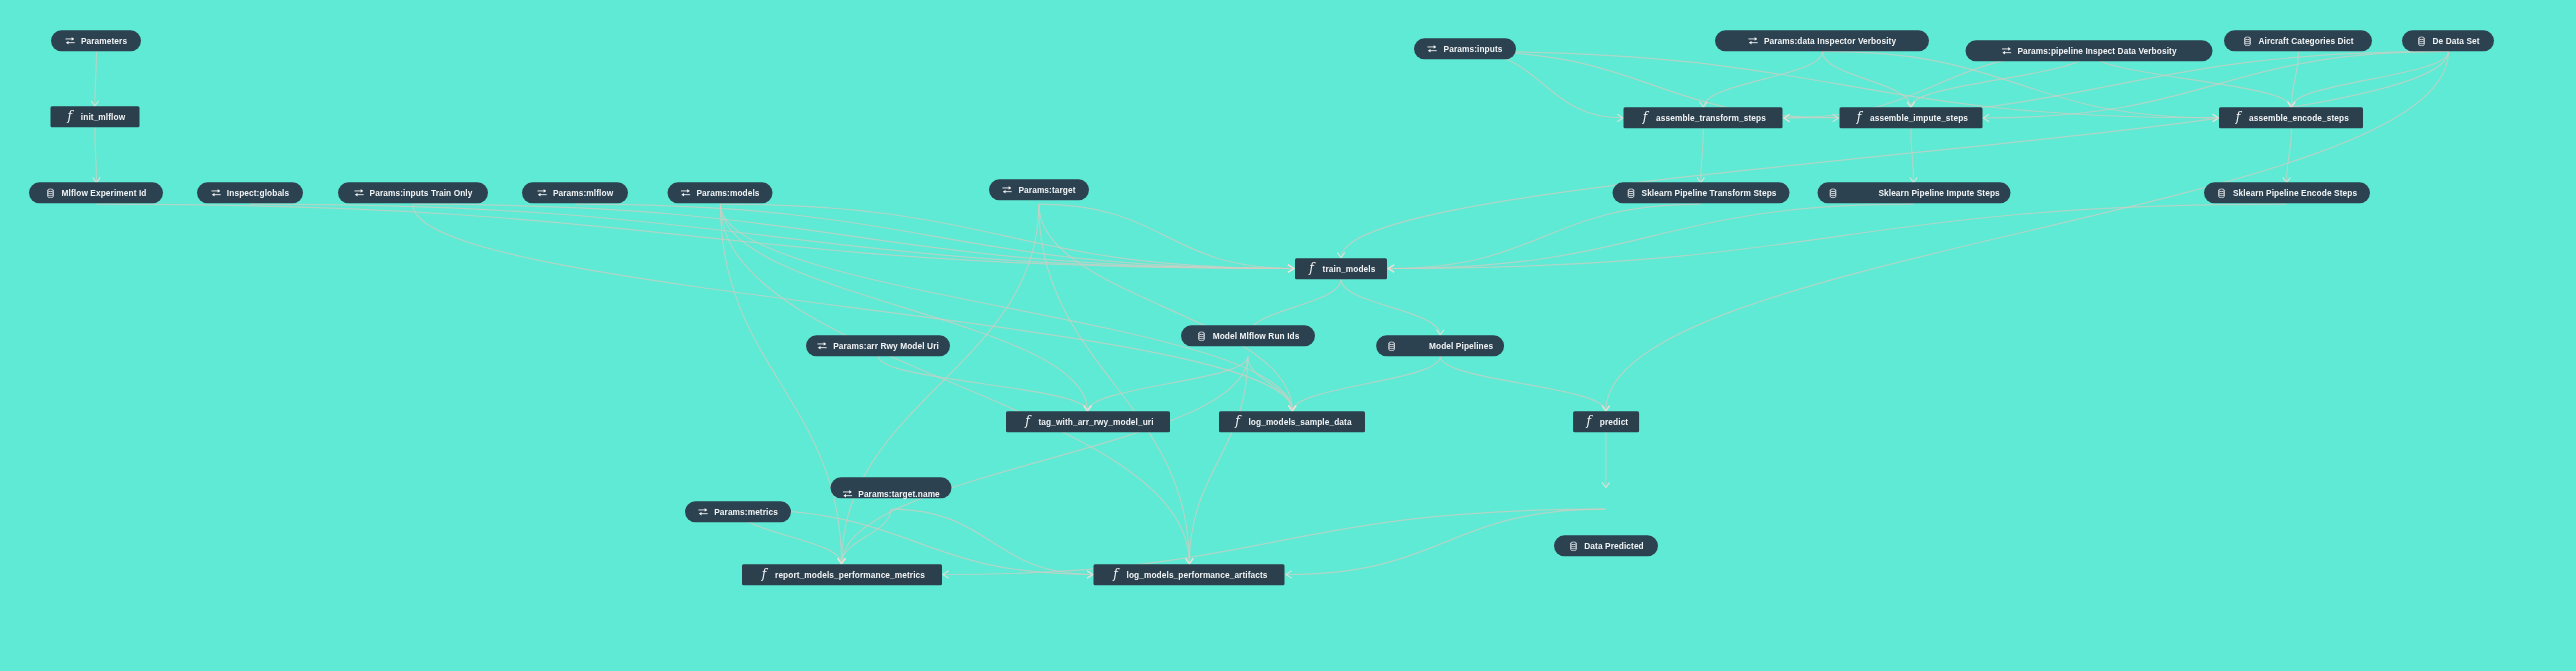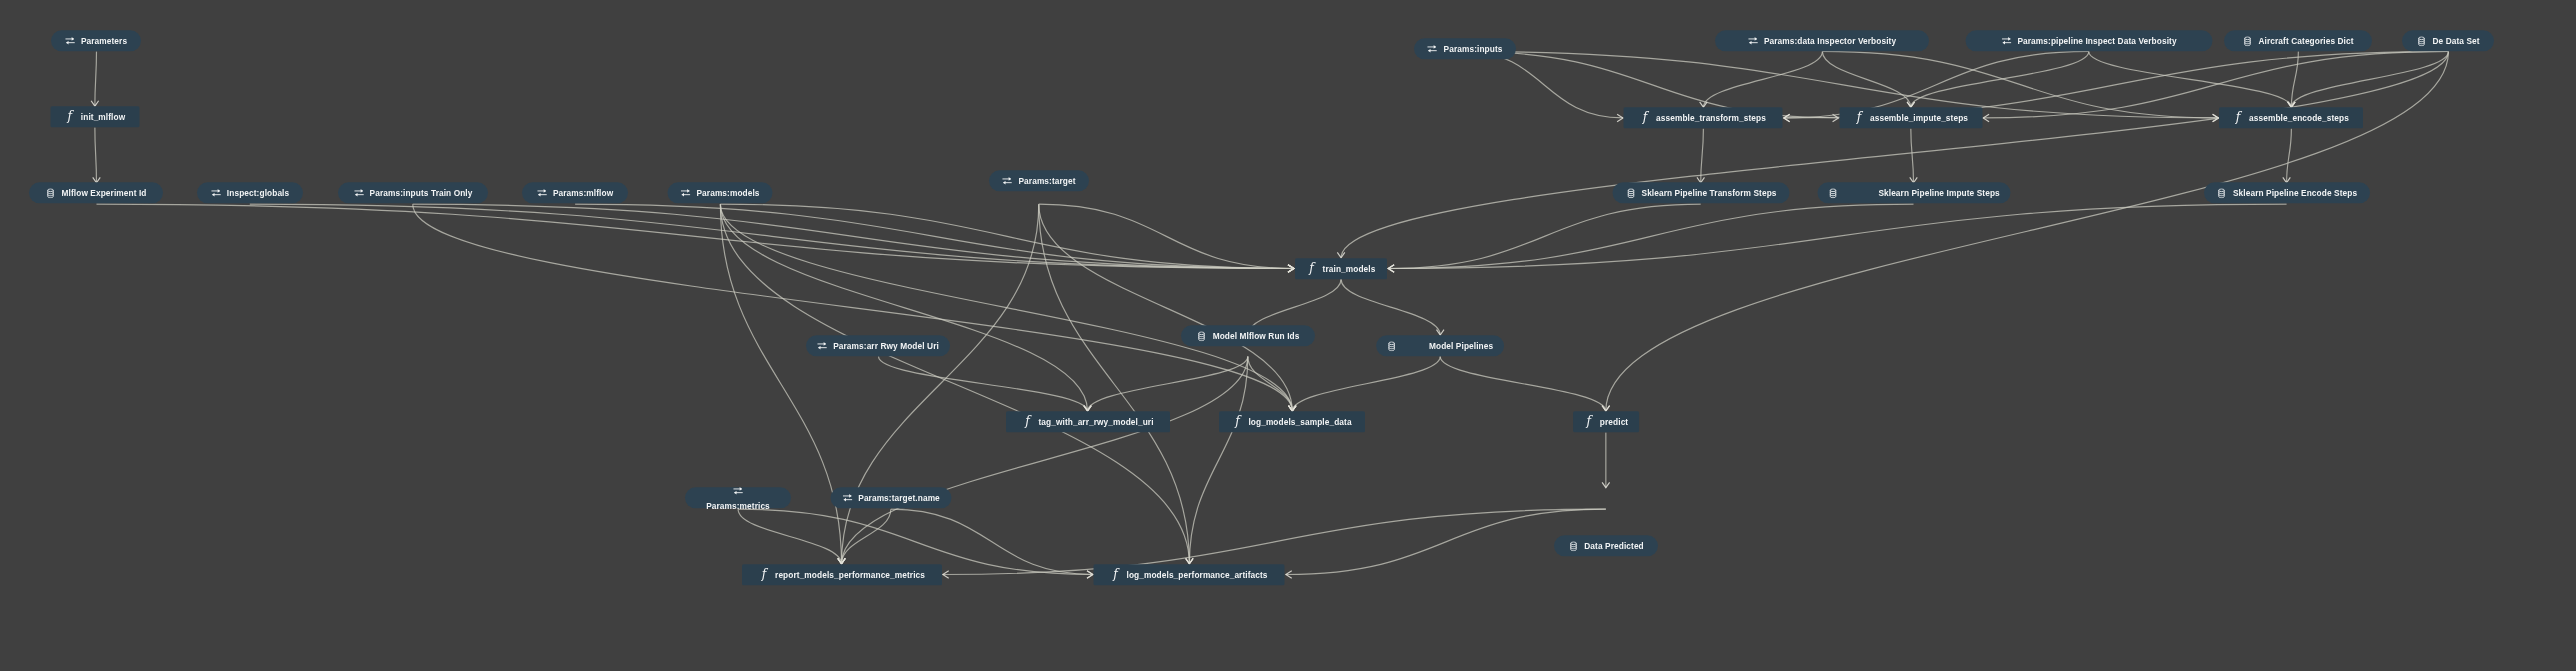--- a/index.html
+++ b/index.html
@@ -6,21 +6,21 @@
   * { margin:0; padding:0; box-sizing:border-box; }
   html, body {
     width:2576px; height:671px;
     background:#001521;
     font-family:"Liberation Sans", sans-serif;
     overflow:hidden;
   }
   #flowchart {
     position:relative;
     width:2576px; height:671px;
-    background:#404040;
+    background:#5eead4;
   }
   #edge-layer {
     position:absolute; left:0; top:0;
     width:2576px; height:671px;
     pointer-events:none;
   }
   .edge-path {
     fill:none;
     stroke:#cfcec3;
     stroke-width:2.2;
@@ -257,21 +257,21 @@
             <g stroke="#f2f4f5" stroke-width="1.7" stroke-linecap="round" fill="none">
               <line x1="1.5" y1="5" x2="16" y2="5"></line>
               <line x1="3" y1="12" x2="17.5" y2="12"></line>
             </g>
             <path d="M12.5 1.5 L16.8 5 L12.5 8.5 Z" fill="#f2f4f5"></path>
             <path d="M6.5 8.5 L2.2 12 L6.5 15.5 Z" fill="#f2f4f5"></path>
           </svg>
         </span>
         <span class="label">Params:models</span>
       </div>
-      <div class="node params" style="left: 1039px; top: 181px; min-width: 100px; justify-content: center;">
+      <div class="node params" style="left: 1039px; top: 190px; min-width: 100px; justify-content: center;">
         <span class="ic">
           <svg width="10.2" height="9" viewBox="0 0 19 17">
             <g stroke="#f2f4f5" stroke-width="1.7" stroke-linecap="round" fill="none">
               <line x1="1.5" y1="5" x2="16" y2="5"></line>
               <line x1="3" y1="12" x2="17.5" y2="12"></line>
             </g>
             <path d="M12.5 1.5 L16.8 5 L12.5 8.5 Z" fill="#f2f4f5"></path>
             <path d="M6.5 8.5 L2.2 12 L6.5 15.5 Z" fill="#f2f4f5"></path>
           </svg>
         </span>
@@ -296,21 +296,21 @@
             <g stroke="#f2f4f5" stroke-width="1.7" stroke-linecap="round" fill="none">
               <line x1="1.5" y1="5" x2="16" y2="5"></line>
               <line x1="3" y1="12" x2="17.5" y2="12"></line>
             </g>
             <path d="M12.5 1.5 L16.8 5 L12.5 8.5 Z" fill="#f2f4f5"></path>
             <path d="M6.5 8.5 L2.2 12 L6.5 15.5 Z" fill="#f2f4f5"></path>
           </svg>
         </span>
         <span class="label">Params:data Inspector Verbosity</span>
       </div>
-      <div class="node params" style="left: 2089px; top: 41px; min-width: 247px;">
+      <div class="node params" style="left: 2089px; top: 51px; min-width: 247px;">
         <span class="ic">
           <svg width="10.2" height="9" viewBox="0 0 19 17">
             <g stroke="#f2f4f5" stroke-width="1.7" stroke-linecap="round" fill="none">
               <line x1="1.5" y1="5" x2="16" y2="5"></line>
               <line x1="3" y1="12" x2="17.5" y2="12"></line>
             </g>
             <path d="M12.5 1.5 L16.8 5 L12.5 8.5 Z" fill="#f2f4f5"></path>
             <path d="M6.5 8.5 L2.2 12 L6.5 15.5 Z" fill="#f2f4f5"></path>
           </svg>
         </span>
@@ -441,34 +441,34 @@
         <span class="label">tag_with_arr_rwy_model_uri</span>
       </div>
       <div class="node task" style="left: 1292px; top: 422px; min-width: 146px;">
         <span class="ic fn-glyph">𝑓</span>
         <span class="label">log_models_sample_data</span>
       </div>
       <div class="node task" style="left: 1606px; top: 422px; min-width: 65px;">
         <span class="ic fn-glyph">𝑓</span>
         <span class="label">predict</span>
       </div>
-      <div class="node params" style="left: 738px; top: 498px; min-width: 106px; flex-direction: column;">
+      <div class="node params" style="left: 738px; top: 512px; min-width: 106px;">
         <span class="ic">
           <svg width="10.2" height="9" viewBox="0 0 19 17">
             <g stroke="#f2f4f5" stroke-width="1.7" stroke-linecap="round" fill="none">
               <line x1="1.5" y1="5" x2="16" y2="5"></line>
               <line x1="3" y1="12" x2="17.5" y2="12"></line>
             </g>
             <path d="M12.5 1.5 L16.8 5 L12.5 8.5 Z" fill="#f2f4f5"></path>
             <path d="M6.5 8.5 L2.2 12 L6.5 15.5 Z" fill="#f2f4f5"></path>
           </svg>
         </span>
         <span class="label">Params:metrics</span>
       </div>
-      <div class="node params" style="left: 891px; top: 498px; min-width: 121px;">
+      <div class="node params" style="left: 891px; top: 488px; min-width: 121px; align-items: flex-end;">
         <span class="ic">
           <svg width="10.2" height="9" viewBox="0 0 19 17">
             <g stroke="#f2f4f5" stroke-width="1.7" stroke-linecap="round" fill="none">
               <line x1="1.5" y1="5" x2="16" y2="5"></line>
               <line x1="3" y1="12" x2="17.5" y2="12"></line>
             </g>
             <path d="M12.5 1.5 L16.8 5 L12.5 8.5 Z" fill="#f2f4f5"></path>
             <path d="M6.5 8.5 L2.2 12 L6.5 15.5 Z" fill="#f2f4f5"></path>
           </svg>
         </span>

